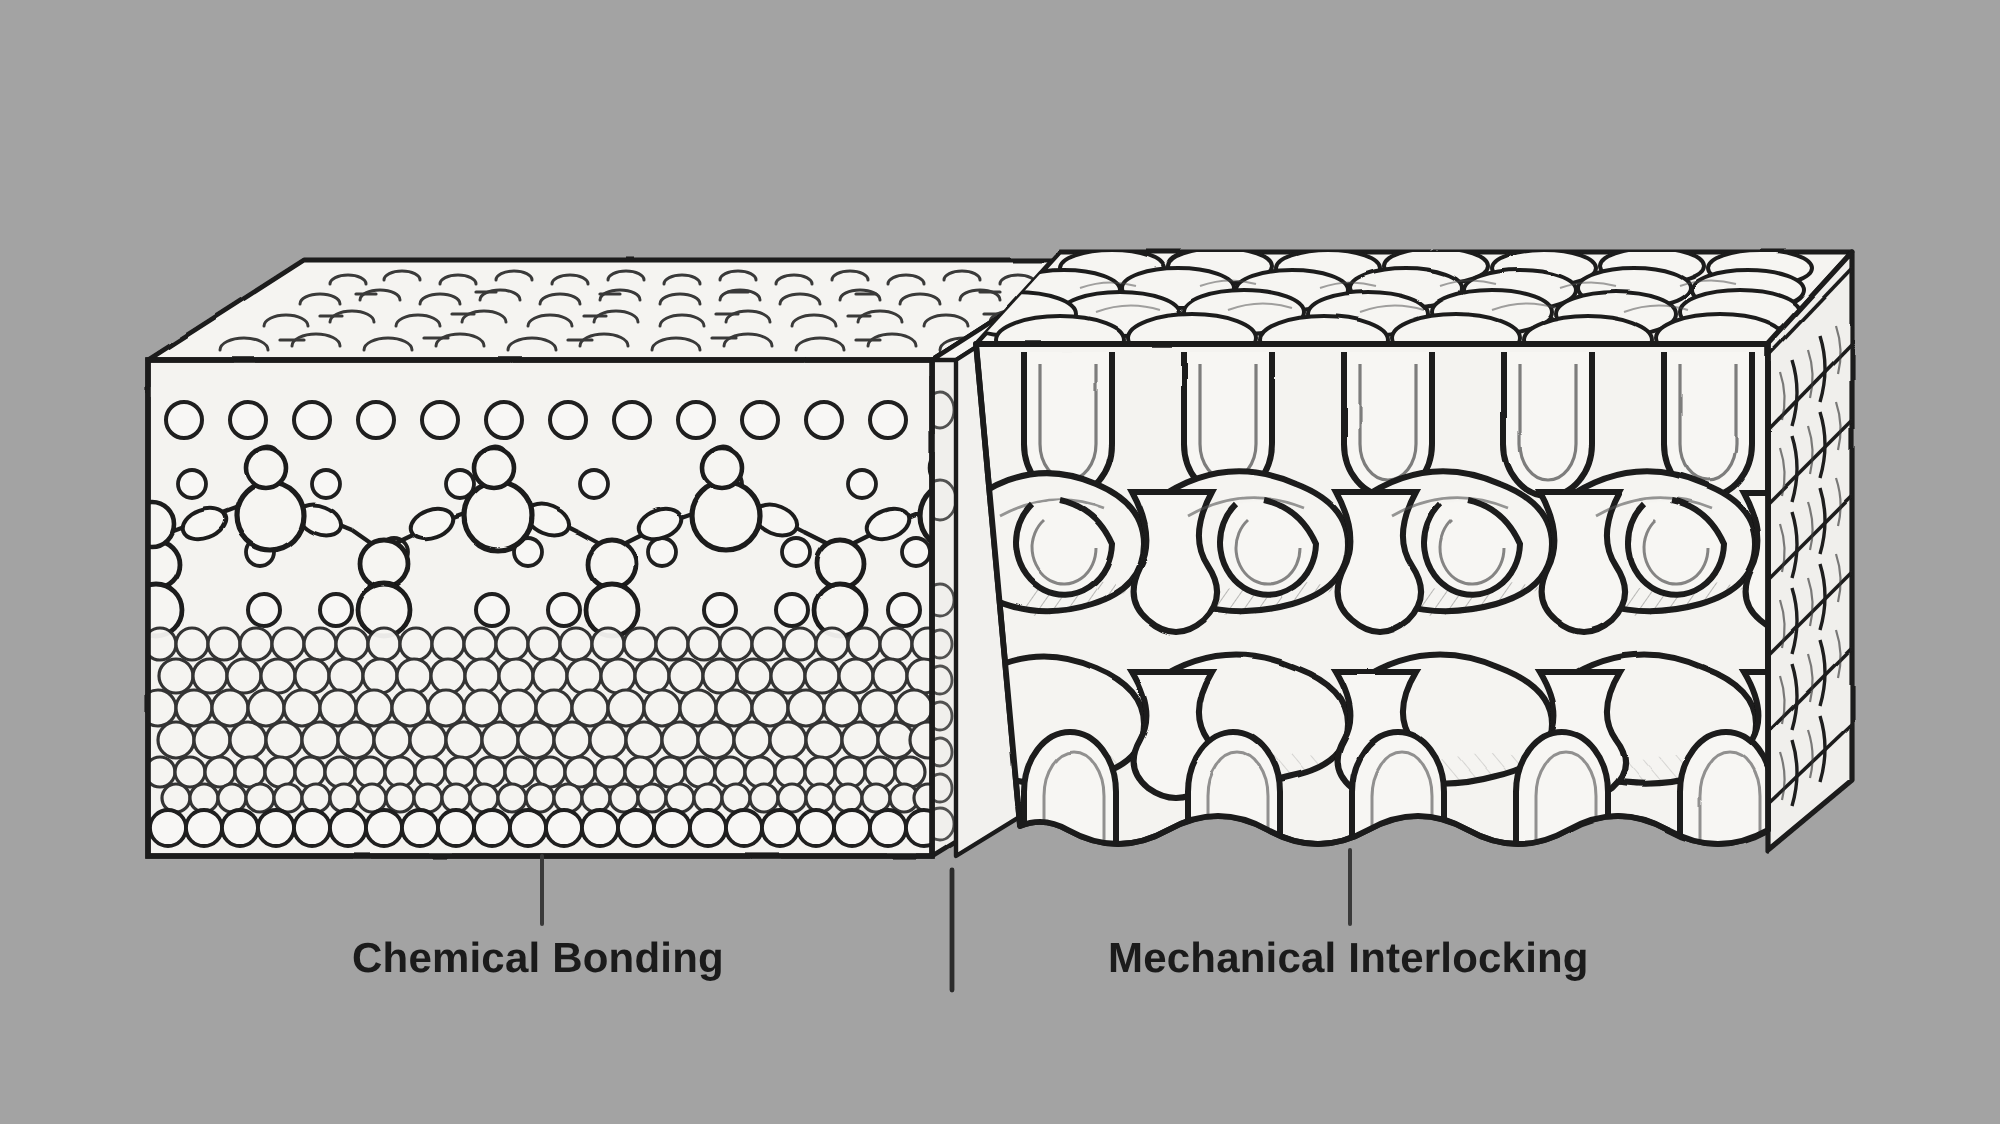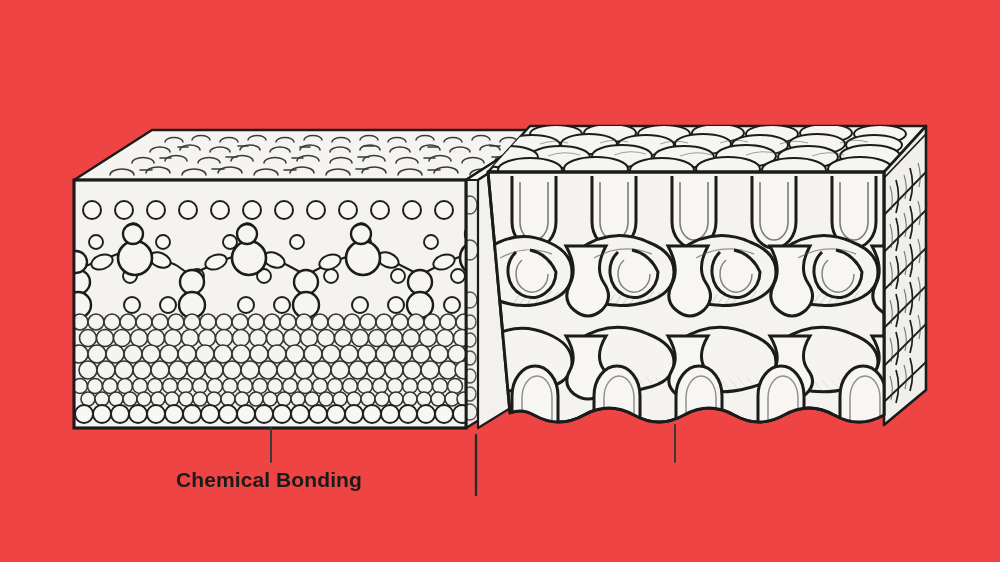--- a/index.html
+++ b/index.html
@@ -4,21 +4,21 @@
 <style>
   html, body {
     margin: 0;
     padding: 0;
     background: #ffffff;
   }
   #stage {
     position: relative;
     width: 1000px;
     height: 562px;
-    background: #ef4444;
+    background: #a3a3a3;
     overflow: hidden;
     font-family: "Liberation Sans", sans-serif;
   }
   #diagram-svg {
     position: absolute;
     left: 0; top: 0;
     width: 1000px;
     height: 562px;
     display: block;
   }
@@ -714,14 +714,15 @@
 
     <g stroke="#3a3a3a" stroke-width="2" stroke-linecap="round">
       <line x1="271" y1="428" x2="271" y2="462"></line>
       <line x1="675" y1="425" x2="675" y2="462"></line>
     </g>
     <line x1="476" y1="435" x2="476" y2="495" stroke="#2b2b2b" stroke-width="2.4" stroke-linecap="round"></line>
   </svg>
 
   <div class="cap-label" id="label-chemical-bonding">Chemical Bonding</div>
 
+  <div class="cap-label" id="label-mechanical-interlocking">Mechanical Interlocking</div>
 
 </div>
 
 </body></html>

